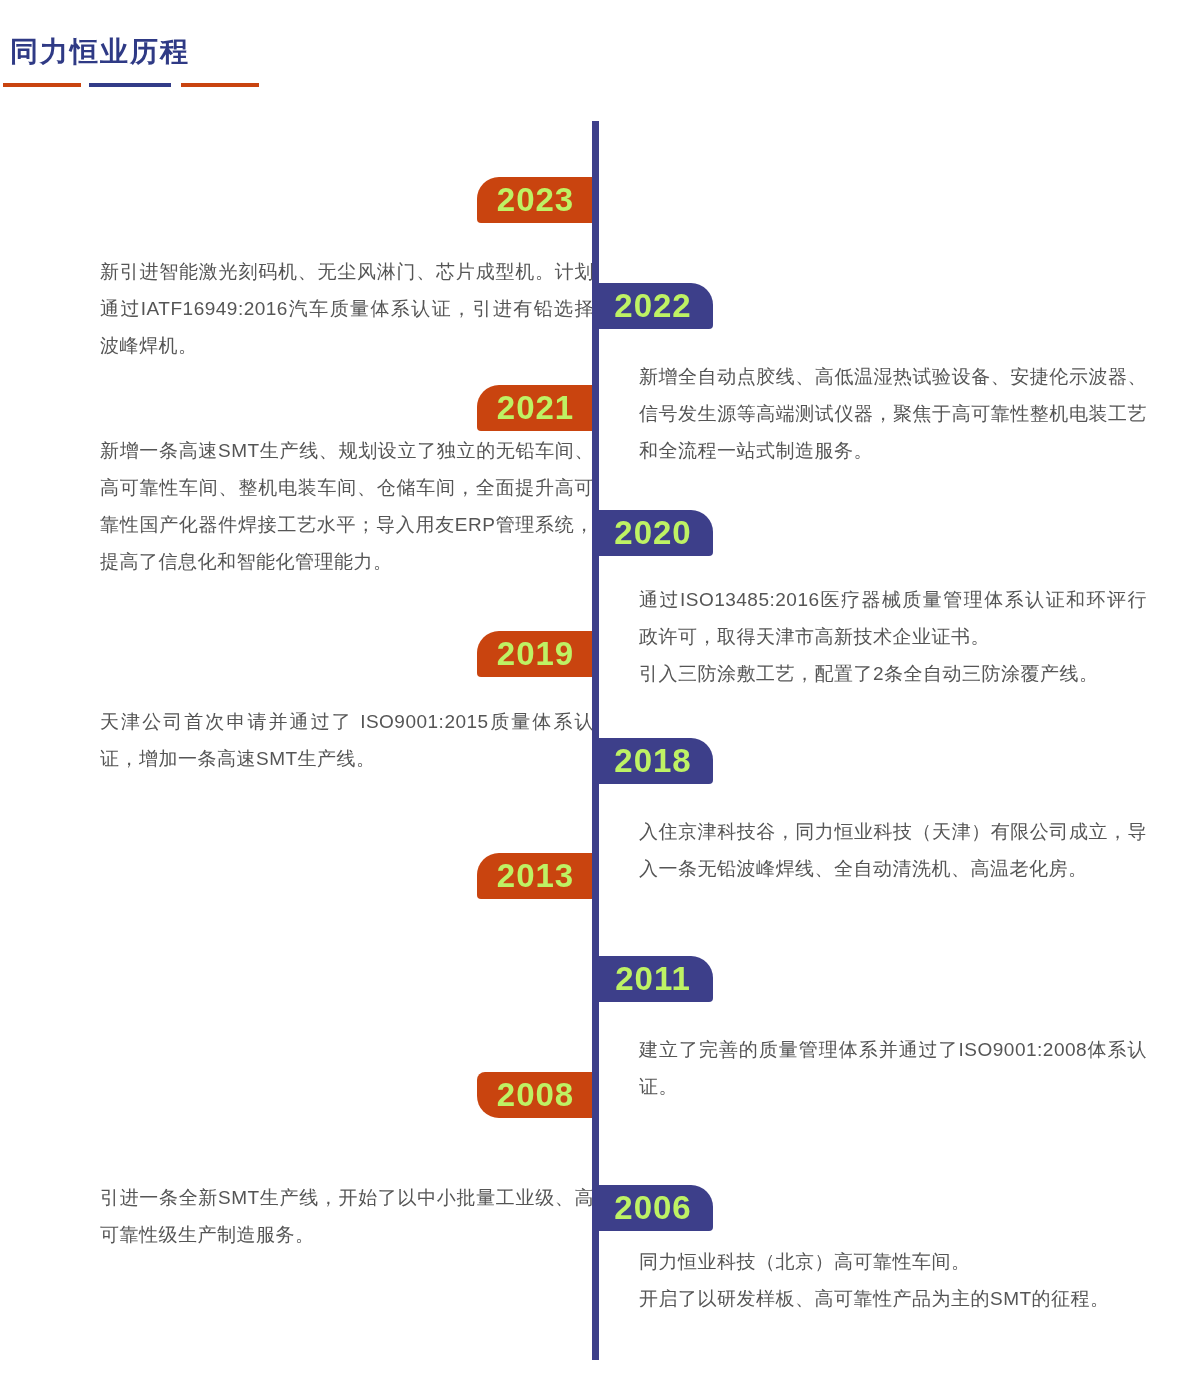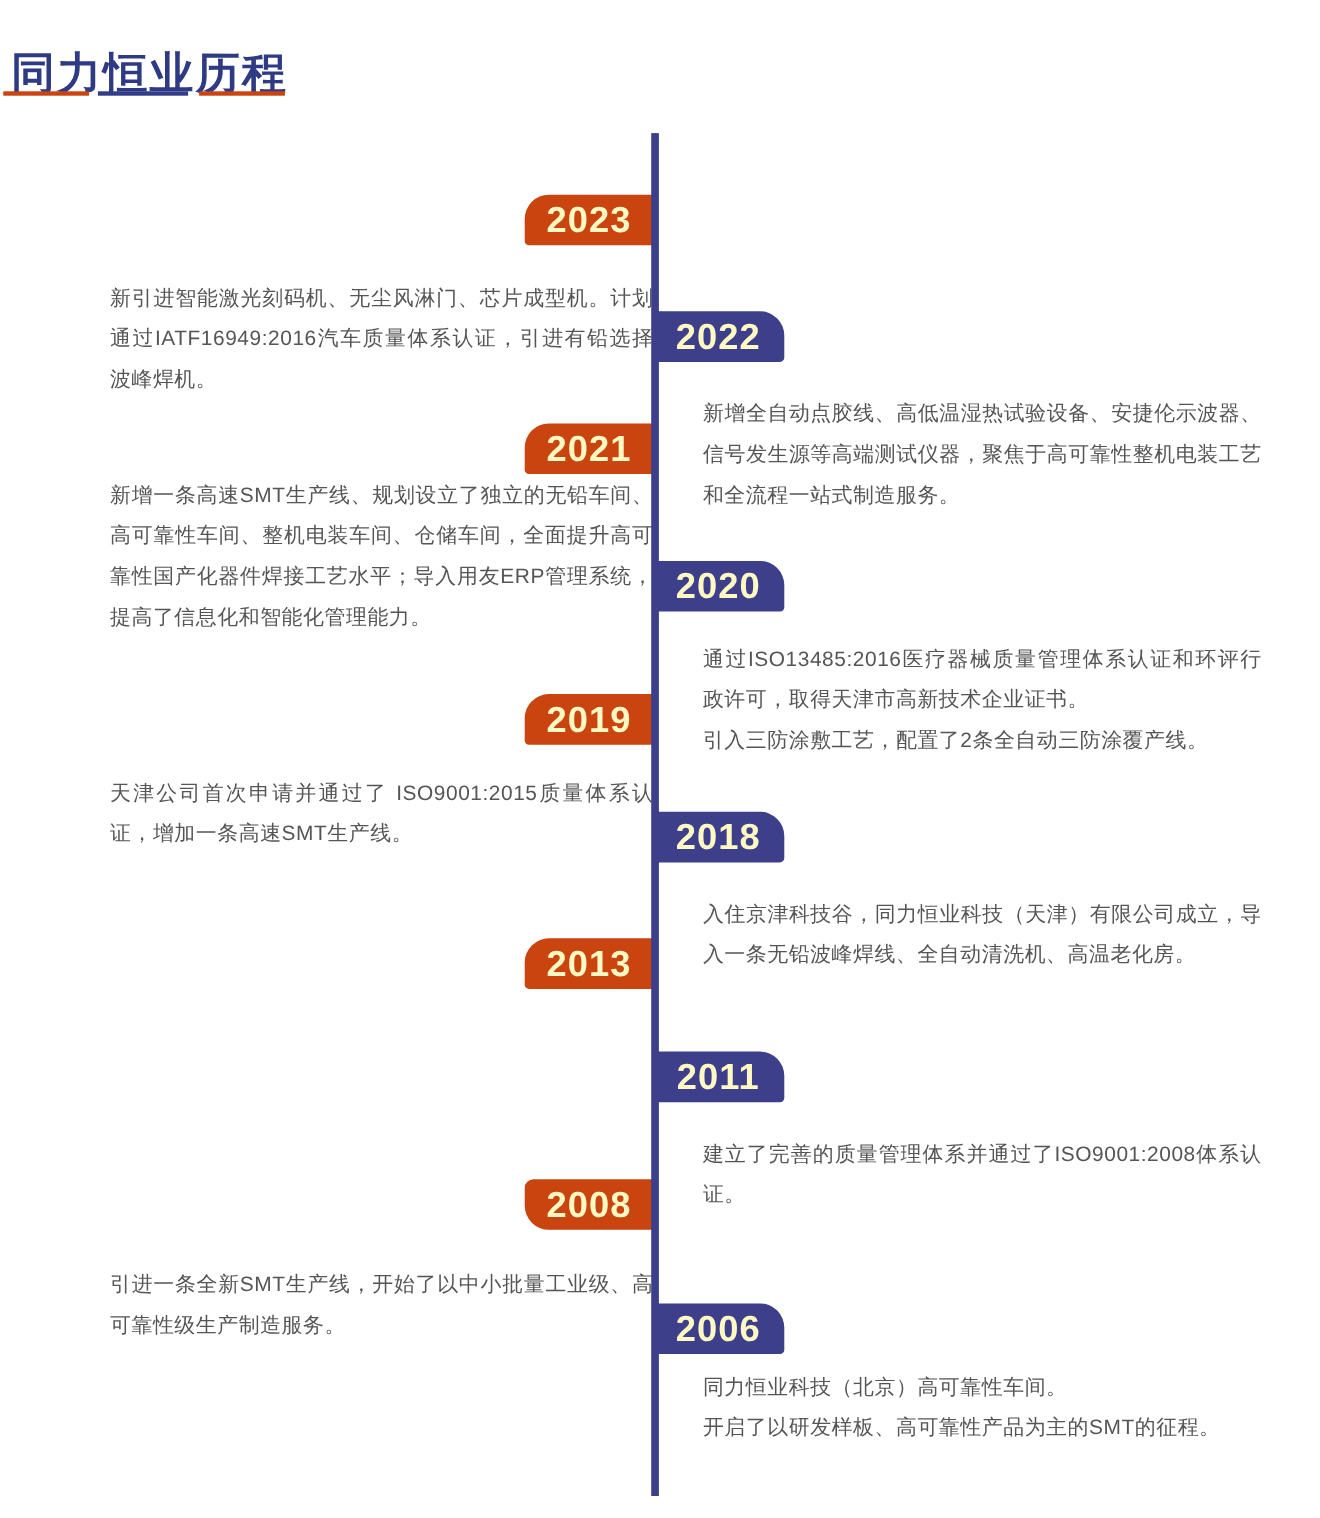--- a/index.html
+++ b/index.html
@@ -14,21 +14,21 @@
     height: 1380px;
     background: #ffffff;
     overflow: hidden;
   }
 
   
   .page-title {
     position: absolute;
     left: 10px;
     top: 18px;
-    font-size: 40px;
+    font-size: 28px;
     font-weight: bold;
     color: #2f3a85;
     letter-spacing: 2px;
     line-height: 1.1;
   }
   .title-underline {
     position: absolute;
     top: 83px;
     left: 3px;
     width: 260px;
@@ -52,21 +52,21 @@
     z-index: 5;
   }
 
   
   .badge {
     position: absolute;
     height: 46px;
     display: flex;
     align-items: center;
     justify-content: center;
-    color: #fef9c3;
+    color: #bef264;
     font-size: 33px;
     font-weight: bold;
     z-index: 4;
     letter-spacing: 1px;
   }
   .badge.left {
     left: 477px;
     width: 117px;
     background: #c9440f;
     border-radius: 22px 0 0 4px;
@@ -148,21 +148,21 @@
   </div>
 
   <div class="badge right" style="top:956px">
     <span>2011</span>
   </div>
   <div class="desc dright" style="top:1031px">建立了完善的质量管理体系并通过了ISO9001:2008体系认证。</div>
 
   <div class="badge left flip" style="top:1072px">
     <span>2008</span>
   </div>
-  <div class="desc dleft" style="top:1150px">引进一条全新SMT生产线，开始了以中小批量工业级、高可靠性级生产制造服务。</div>
+  <div class="desc dleft" style="top:1179px">引进一条全新SMT生产线，开始了以中小批量工业级、高可靠性级生产制造服务。</div>
 
   <div class="badge right" style="top:1185px">
     <span>2006</span>
   </div>
   <div class="desc dright" style="top:1243px">同力恒业科技（北京）高可靠性车间。
 开启了以研发样板、高可靠性产品为主的SMT的征程。</div>
 
 </div>
 
 </body></html>

